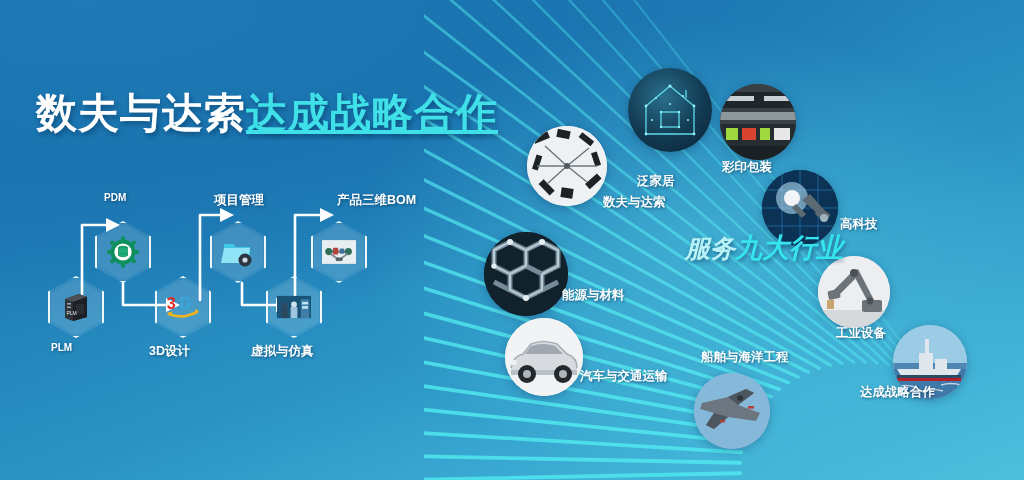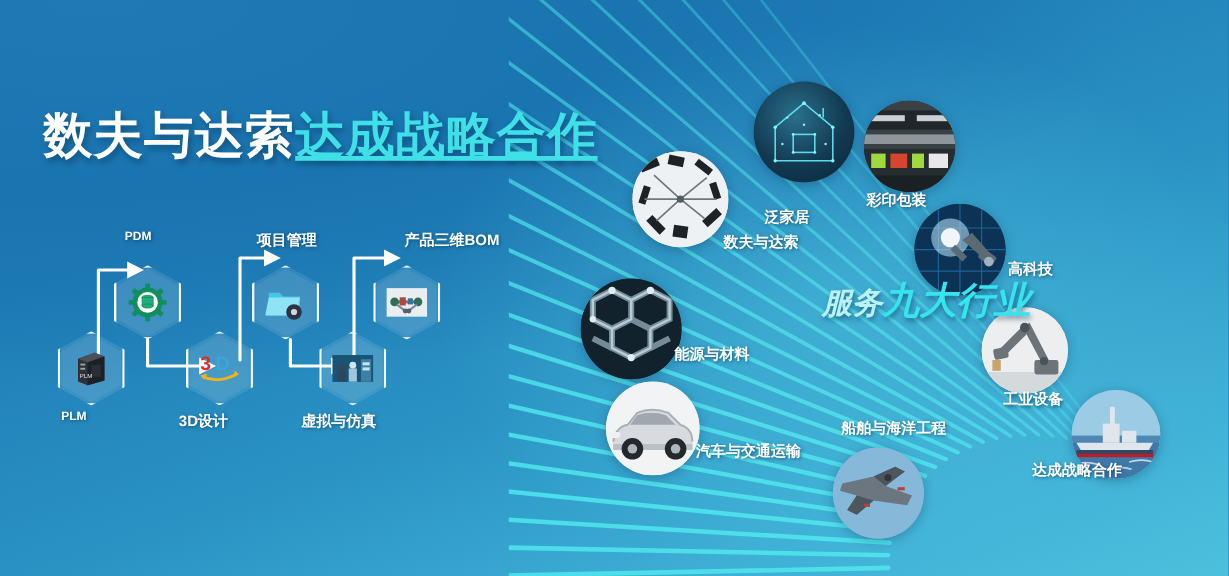--- a/index.html
+++ b/index.html
@@ -59,21 +59,21 @@
     position:absolute;color:#ffffff;font-size:12.5px;font-weight:bold;
     white-space:nowrap;text-shadow:1px 1px 3px rgba(0,40,70,.6);
   }
   .center-tag{
     position:absolute;left:641px;top:230px;
     font-size:25px;font-weight:bold;font-style:italic;
     white-space:nowrap;
     text-shadow:1px 2px 4px rgba(0,45,80,.5);
   }
   .center-tag .s1{color:#b9f2f6;margin-left:44px;}
-  .center-tag .s2{color:#35e4ee;font-size:31px;text-align:right;}
+  .center-tag .s2{color:#35e4ee;font-size:27px;text-align:right;}
 </style>
 </head>
 <body>
 
 <div id="stage">
 
   <svg id="rays" viewBox="0 0 1024 480" preserveAspectRatio="none">
     <defs>
       <linearGradient id="rayfade" x1="0" y1="0" x2="1" y2="0">
         <stop offset="0%" stop-color="#4fe8ef" stop-opacity="0.95"></stop>

